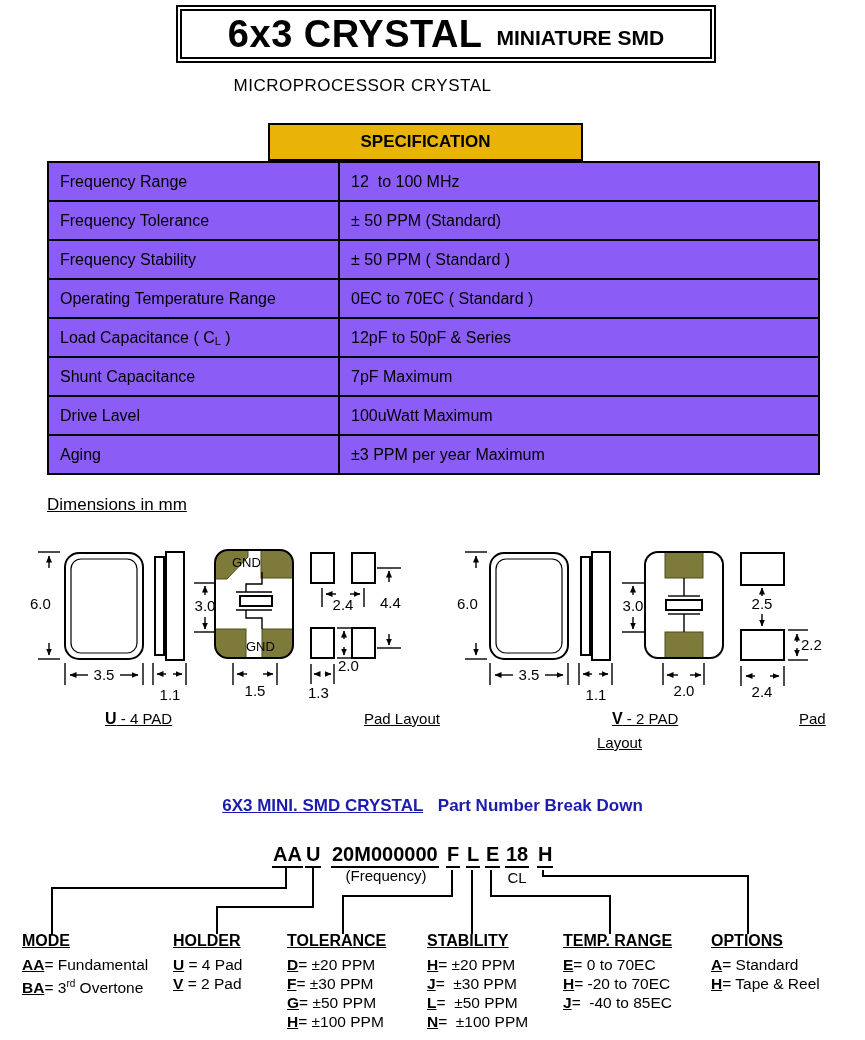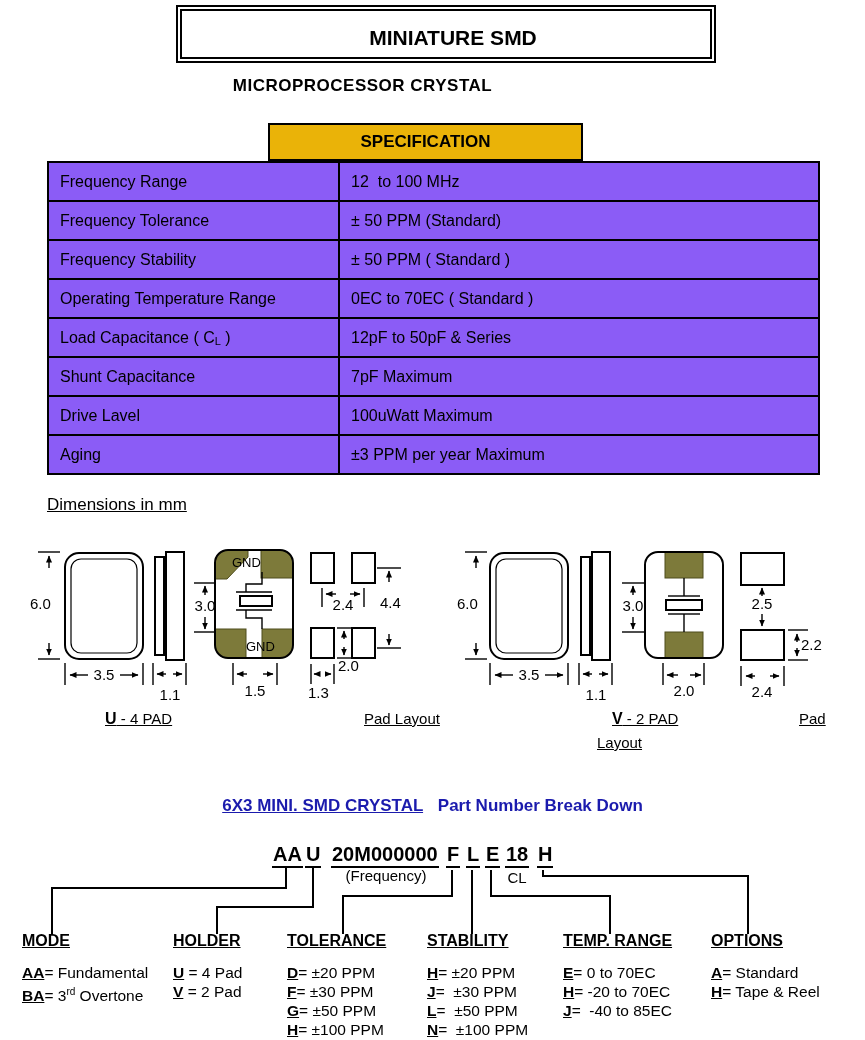--- a/index.html
+++ b/index.html
@@ -9,21 +9,21 @@
     font-family:"Liberation Sans", sans-serif; color:#000; overflow:hidden;
   }
   .abs { position:absolute; }
   .pre { white-space:pre; }
 
   
   #title-box { left:176px; top:5px; width:540px; height:58px; border:2px solid #000; padding:2px; background:#fff; }
   #title-inner { width:100%; height:100%; border:2px solid #000; display:flex; align-items:center; justify-content:center; }
   #title-main { font-size:38px; font-weight:bold; letter-spacing:0.5px; }
   #title-suffix { font-size:21px; font-weight:bold; margin-left:14px; position:relative; top:4px; }
-  #subtitle { left:0; top:76px; width:725px; text-align:center; font-size:17px; font-weight:bold; letter-spacing:0.5px; }
+  #subtitle { left:0; top:76px; width:725px; text-align:center; font-size:17px; font-weight:normal; letter-spacing:0.5px; }
 
   
   #spec-box { left:268px; top:123px; width:315px; height:38px; border:2px solid #000; background:#eab308;
               display:flex; align-items:center; justify-content:center; font-weight:bold; font-size:17px; z-index:2; }
   #spec-table { left:47px; top:161px; width:773px; border-collapse:collapse; background:#8b5cf6; }
   #spec-table td { border:2px solid #000; height:39px; font-size:16px; padding-left:11px; vertical-align:middle; }
   #spec-table td.c1 { width:291px; }
   #spec-table td.c2 { white-space:pre; }
   .subsm { font-size:11px; position:relative; top:2px; }
 
@@ -47,33 +47,34 @@
   #bd-heading .rest { margin-left:10px; }
   .seg { position:absolute; top:843px; font-size:20px; font-weight:bold;
          border-bottom:2.5px solid #000; line-height:1.1; padding:0 1px 1px 1px; white-space:pre; }
   #freq-note { left:331px; top:867px; width:110px; text-align:center; font-size:15px; }
   #cl-note { left:500px; top:869px; width:34px; text-align:center; font-size:15px; }
   #connectors { left:0; top:866px; }
   #connectors polyline { fill:none; stroke:#000; stroke-width:2; }
 
   
   .col { position:absolute; top:932px; font-size:15.5px; }
-  .col .hd { display:inline-block; font-size:16px; font-weight:bold; text-decoration:underline; margin-bottom:13px; }
+  .col .hd { display:inline-block; font-size:16px; font-weight:bold; text-decoration:underline; margin-bottom:5px; }
   .col .li { line-height:19px; }
   .col .key { font-weight:bold; text-decoration:underline; }
   .col .rest { white-space:pre; }
   .sup { font-size:10px; vertical-align:super; }
 </style>
 </head>
 <body>
 
 <div id="page">
 
   <div class="abs" id="title-box">
     <div id="title-inner">
+      <span id="title-main">6x3 CRYSTAL</span>
       <span id="title-suffix">MINIATURE SMD</span>
     </div>
   </div>
   <div class="abs" id="subtitle">MICROPROCESSOR CRYSTAL</div>
 
   <div class="abs" id="spec-box">SPECIFICATION</div>
   <table class="abs" id="spec-table">
     <tbody>
         <tr>
       <td class="c1">Frequency Range</td>

